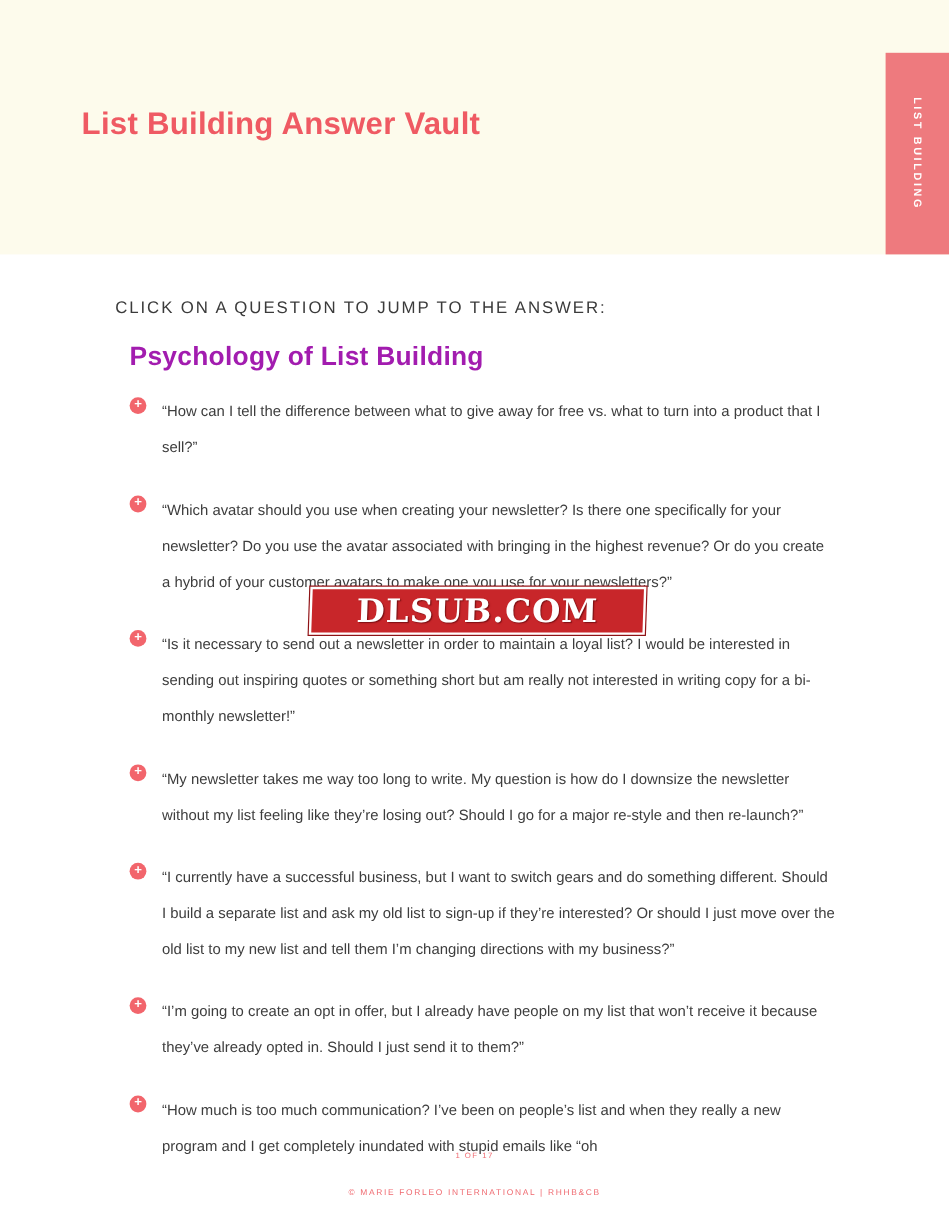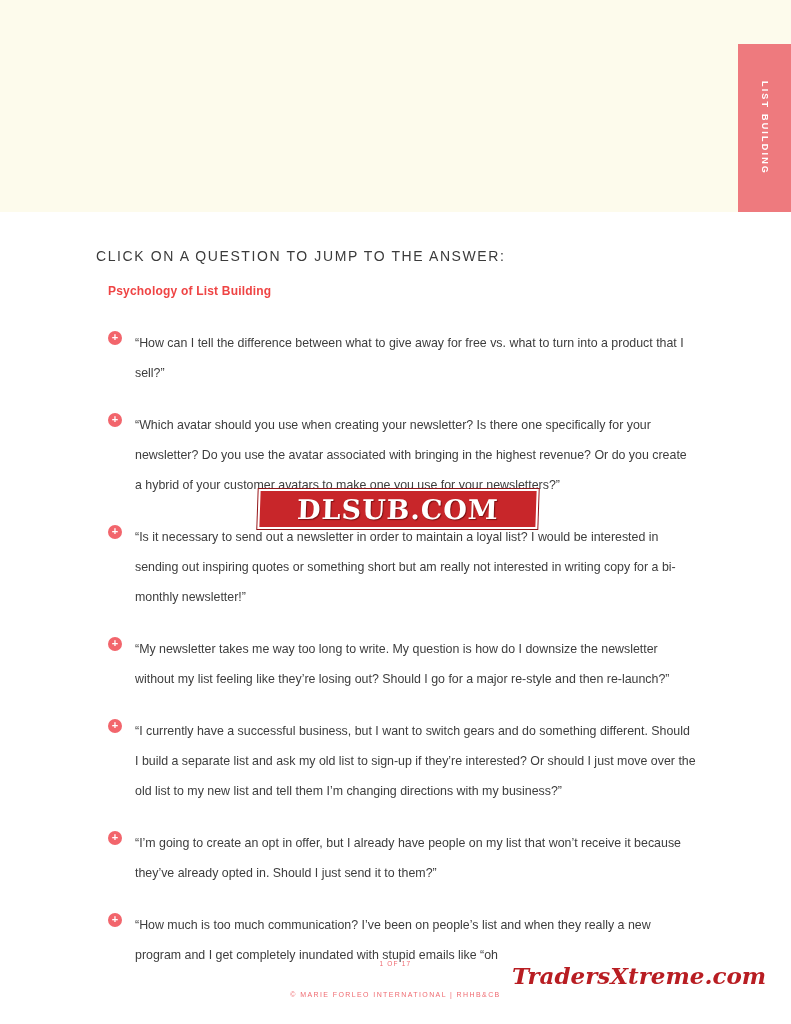--- a/index.html
+++ b/index.html
@@ -126,23 +126,23 @@
     font-size: 14px;
     font-weight: normal;
     letter-spacing: 1.6px;
     color: #3b3b3b;
   }
 
   .section-heading {
     position: absolute;
     top: 72px;
     left: 108px;
-    font-size: 12px;
-    font-weight: bold;
-    color: #ef4444;
+    font-size: 22px;
+    font-weight: bold;
+    color: #a21caf;
     letter-spacing: 0.2px;
   }
 
   .qlist {
     position: absolute;
     top: 116px;
     left: 108px;
     width: 588px;
   }
 
@@ -208,20 +208,21 @@
     background: #ffffff;
   }
 </style>
 </head>
 <body>
 
 <div class="page">
 
   <div class="header-band"></div>
 
+  <div class="doc-title">List Building Answer Vault</div>
 
   <div class="side-tab">
     <div class="side-tab-label">LIST BUILDING</div>
   </div>
 
 
   <div class="content">
 
     <div class="kicker">CLICK ON A QUESTION TO JUMP TO THE ANSWER:</div>
 
@@ -266,17 +267,16 @@
 
     </div>
   </div>
 
   <div class="wm-dlsub">DLSUB.COM</div>
 
   <div class="page-num">1 OF 17</div>
 
   <div class="footer-credit">© MARIE FORLEO INTERNATIONAL | RHHB&amp;CB</div>
 
-  <div class="wm-traders">TradersXtreme.com</div>
 
   <div class="bottom-rule"></div>
 
 </div>
 
 </body></html>

